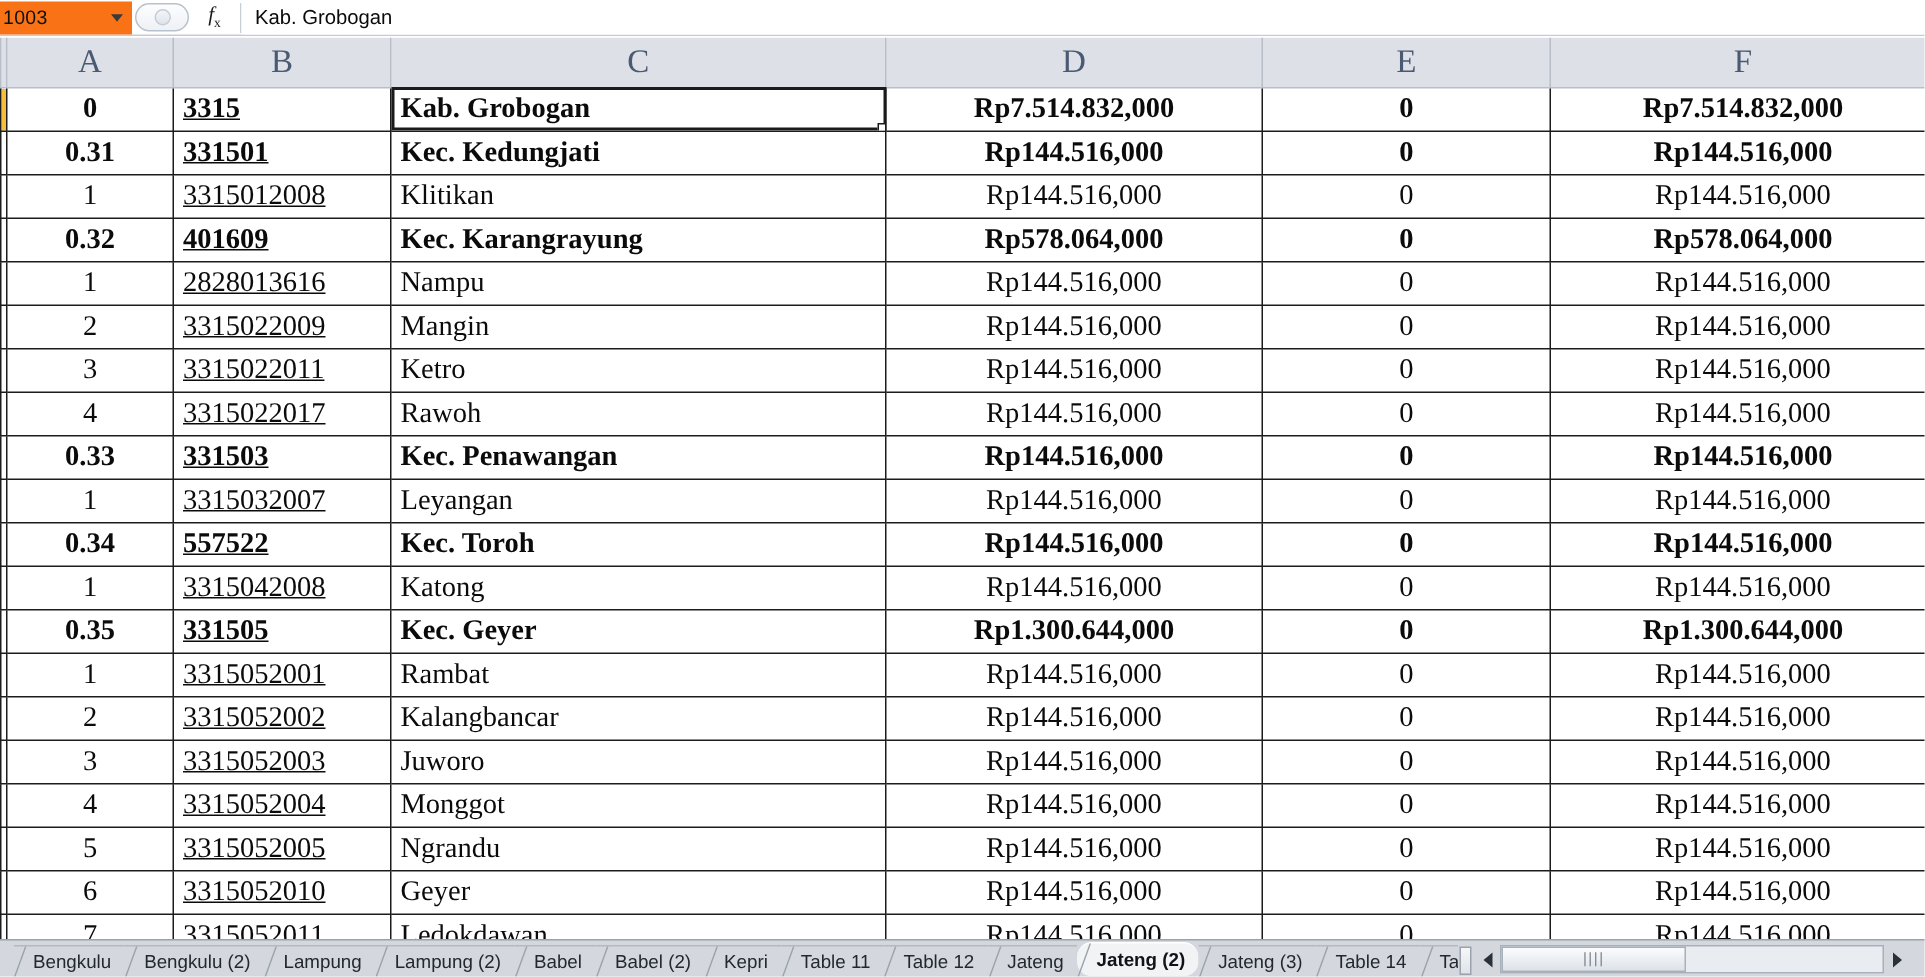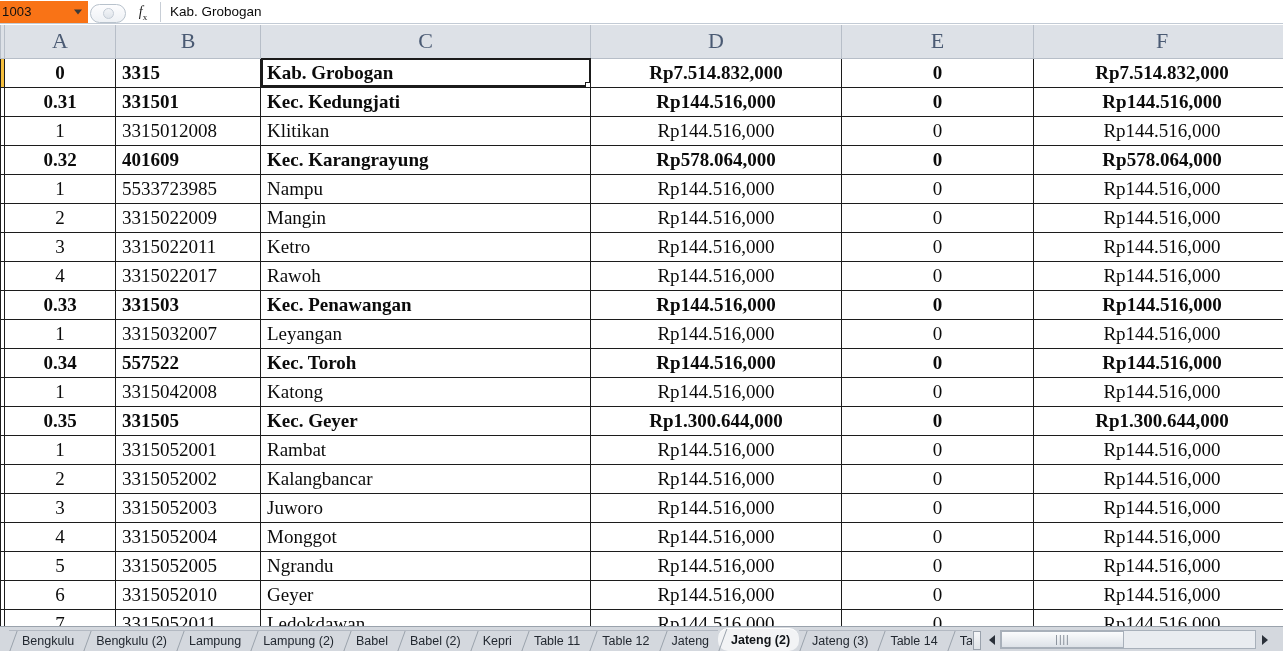--- a/index.html
+++ b/index.html
@@ -32,21 +32,21 @@
   }
   .name-box-arrow {
     position: absolute; right: 6px; top: 50%;
     transform: translateY(-50%);
     width: 0; height: 0;
     border-left: 4px solid transparent;
     border-right: 4px solid transparent;
     border-top: 5px solid #3a3a3a;
   }
   .fx-group {
-    display: flex; 
+    display: flex; align-items: center;
     height: 16px;
     margin-left: 2px;
   }
   .fx-round {
     width: 36px; height: 19px;
     border: 1px solid #b8c2cc;
     border-radius: 10px;
     background: linear-gradient(#fdfdfe, #eef1f5);
     display: flex; align-items: center; justify-content: center;
   }
@@ -138,21 +138,21 @@
   }
   td.rowhdr {
     border: none;
     border-right: 1px solid #aeb6c0;
     background: #c9cfd8;
     padding: 0;
   }
   td.rowhdr.active { background: #f5bf3d; }
 
   td.col-a { text-align: center; border-left: 1px solid #8d949e; }
-  td.col-b { text-align: left; }
+  td.col-b { text-align: left; text-decoration: underline; }
   td.col-c { text-align: left; }
   td.col-d, td.col-e, td.col-f { text-align: center; }
   td.col-f { color: #0b0b0b; }
 
   tr.bold td { font-weight: bold; }
 
   
   td.active-cell {
     position: relative;
     outline: 2px solid #1b1b1b;
@@ -350,21 +350,21 @@
           <td class="col-a">0.32</td>
           <td class="col-b">401609</td>
           <td class="col-c">Kec. Karangrayung</td>
           <td class="col-d">Rp578.064,000</td>
           <td class="col-e">0</td>
           <td class="col-f">Rp578.064,000</td>
         </tr>
         <tr>
           <td class="rowhdr"></td>
           <td class="col-a">1</td>
-          <td class="col-b">5533723985</td>
+          <td class="col-b">2828013616</td>
           <td class="col-c">Nampu</td>
           <td class="col-d">Rp144.516,000</td>
           <td class="col-e">0</td>
           <td class="col-f">Rp144.516,000</td>
         </tr>
         <tr>
           <td class="rowhdr"></td>
           <td class="col-a">2</td>
           <td class="col-b">3315022009</td>
           <td class="col-c">Mangin</td>

